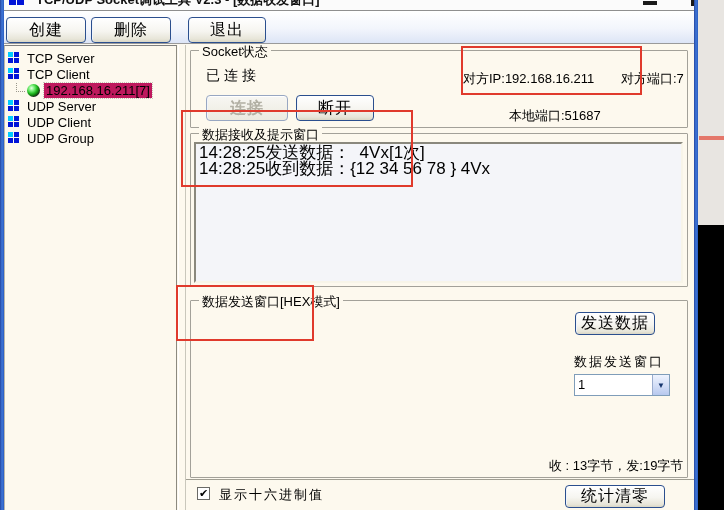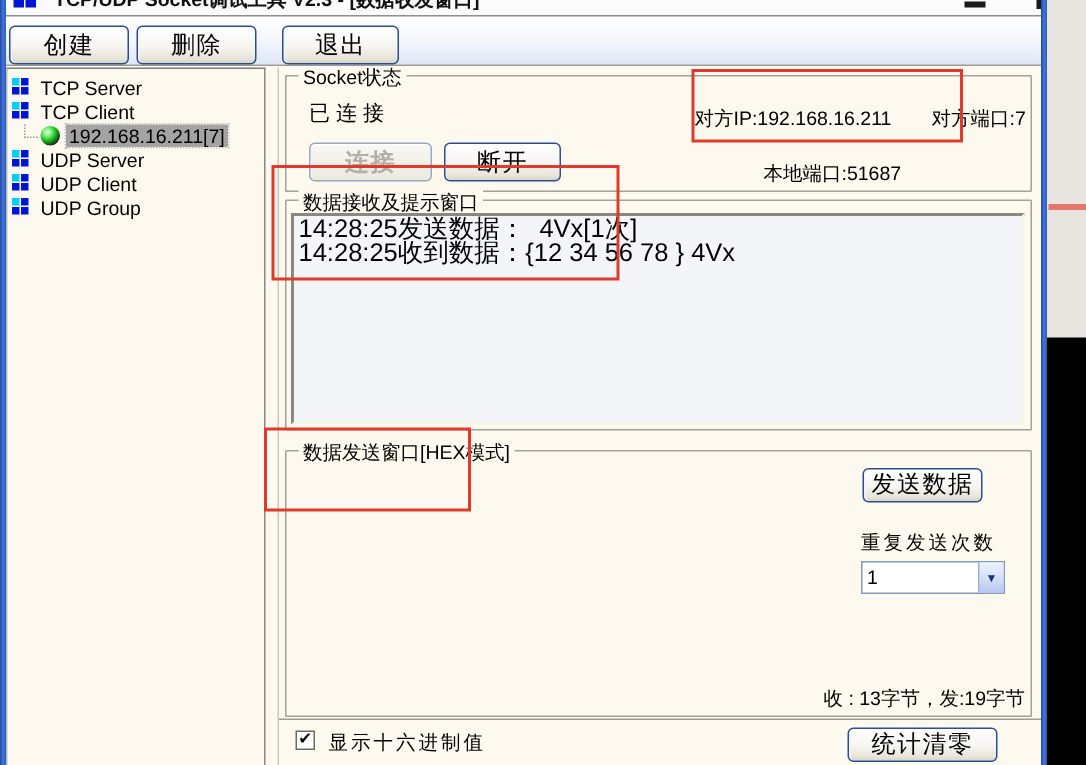--- a/index.html
+++ b/index.html
@@ -48,21 +48,21 @@
   .sq-icon i:nth-child(1) { left:0; top:0; background:#00ccff; }
   .sq-icon i:nth-child(2) { left:6px; top:0; }
   .sq-icon i:nth-child(3) { left:0; top:6px; }
   .sq-icon i:nth-child(4) { left:6px; top:6px; }
   .conn-elbow { width:9px; height:9px; margin:0 2px 6px 8px;
     border-left:1px dotted #9a988c; border-bottom:1px dotted #9a988c; flex:0 0 9px; }
   .green-dot {
     width:13px; height:13px; border-radius:50%; margin-right:4px; flex:0 0 13px;
     background:radial-gradient(circle at 35% 32%, #eaffea 0%, #7cf07c 22%, #22bb22 45%, #0d720d 62%, #222222 74%, #6a6a6a 88%, #9a9a9a 100%);
   }
-  .sel-label { background:#a3a3a3; outline:1px dotted #c6c4b8; }
+  .sel-label { background:#be185d; outline:1px dotted #c6c4b8; }
   
   .groupbox { position:absolute; border:1px solid #a3a199; border-radius:1px; z-index:4; }
   .groupbox > .legend {
     position:absolute; top:-8px; left:8px; background:#fdf9ee; padding:0 3px;
     font-size:13px; color:#000; white-space:nowrap;
   }
   .sunken {
     border-top:2px solid #8a887d; border-left:2px solid #8a887d;
     border-bottom:2px solid #f8f5e9; border-right:2px solid #f8f5e9;
   }
@@ -207,21 +207,21 @@
     <span class="legend">数据接收及提示窗口</span>
     <div id="recv-box" class="sunken">
       <div class="line">14:28:25发送数据：  4Vx[1次]</div>
       <div class="line">14:28:25收到数据：{12 34 56 78 } 4Vx</div>
     </div>
   </div>
 
   <div class="groupbox" id="grp-send">
     <span class="legend">数据发送窗口[HEX模式]</span>
     <div class="xpbtn" id="btn-send">发送数据</div>
-    <span id="repeat-label">重复发送次数</span>
+    <span id="repeat-label">数据发送窗口</span>
     <div id="combo">
       <span class="val">1</span>
       <span class="drop">▼</span>
     </div>
     <span id="send-stats">收 : 13字节，发:19字节</span>
   </div>
 
   <div id="bottom-divider"></div>
   <div id="hex-checkbox">
     <span>✔</span>

